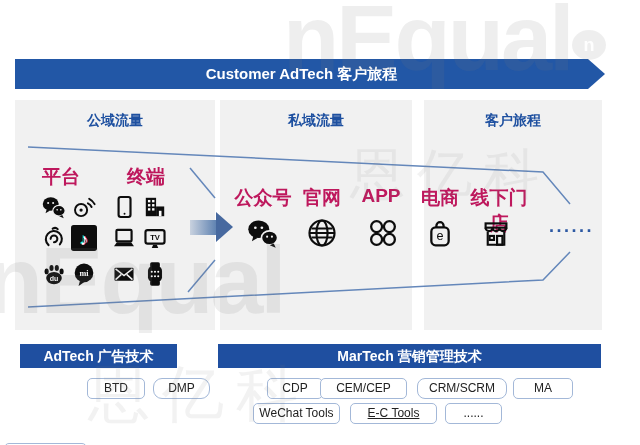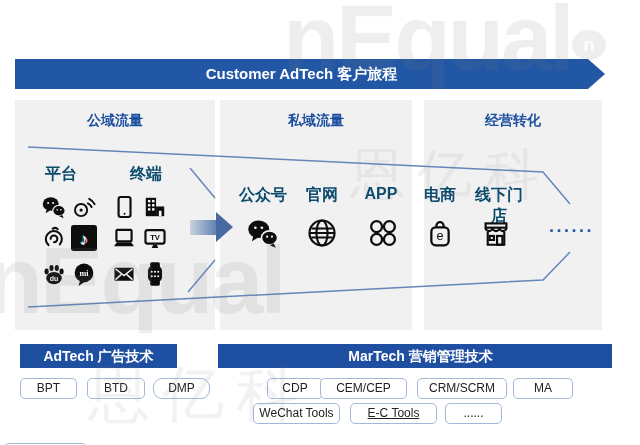--- a/index.html
+++ b/index.html
@@ -15,21 +15,21 @@
   
   .title{left:15px;top:17px;font-size:17px;font-weight:bold;color:#17479e;letter-spacing:.5px;z-index:3;}
   .banner{left:15px;top:59px;width:573px;height:30px;background:#2257a6;z-index:2;}
   .banner-label{width:100%;text-align:center;line-height:30px;color:#fff;font-weight:bold;font-size:15px;}
   .banner-tip{left:588px;top:59px;width:0;height:0;border-top:15px solid transparent;
               border-bottom:15px solid transparent;border-left:17px solid #2257a6;z-index:2;}
   
   .panel{top:100px;height:230px;background:#f1f1f1;z-index:1;}
   .stage-header{position:absolute;top:12px;left:0;width:100%;text-align:center;
                 color:#1e50a0;font-weight:bold;font-size:14px;}
-  .grp-label,.item-label{position:absolute;font-size:16px;font-weight:600;color:#0c4a6e;text-align:center;}
+  .grp-label,.item-label{position:absolute;font-size:19px;font-weight:600;color:#be185d;text-align:center;}
   
   #funnel-svg{position:absolute;left:0;top:0;width:640px;height:445px;z-index:2;pointer-events:none;}
   
   .flow-arrow-body{left:190px;top:220px;width:27px;height:15px;
                    background:linear-gradient(to right,#c9d2df,#5c80b0);z-index:3;}
   .flow-arrow-head{left:216px;top:212px;width:0;height:0;border-top:15px solid transparent;
                    border-bottom:15px solid transparent;border-left:17px solid #47699f;z-index:3;}
   .icon{position:absolute;z-index:3;}
   .icon svg{display:block;}
   .dots{left:549px;top:219px;width:50px;color:#2d59a3;font-weight:bold;font-size:18px;
@@ -198,21 +198,21 @@
       <svg width="32" height="32" viewBox="0 0 24 24" fill="none" stroke="#0d0d0d" stroke-width="1.7">
         <circle cx="7.2" cy="7.2" r="4.1"></circle>
           <circle cx="16.8" cy="7.2" r="4.1"></circle>
         <circle cx="7.2" cy="16.8" r="4.1"></circle>
           <circle cx="16.8" cy="16.8" r="4.1"></circle>
       </svg>
     </span>
   </div>
 
   <div class="abs panel" style="left:424px;width:178px;">
-    <div class="stage-header">经营转化</div>
+    <div class="stage-header">客户旅程</div>
     <div class="item-label" style="left:-14px;top:85px;width:60px;">电商</div>
     <div class="item-label" style="left:45px;top:85px;width:60px;">线下门店</div>
 
     <span class="icon" style="left:0px;top:117px;">
       <svg width="32" height="32" viewBox="0 0 24 24">
         <rect x="5.5" y="7.8" width="13" height="13.4" rx="3.2" fill="none" stroke="#0d0d0d" stroke-width="1.7"></rect>
         <path d="M9.3 7.8 V6.6 a2.7 2.7 0 0 1 5.4 0 V7.8" fill="none" stroke="#0d0d0d" stroke-width="1.7"></path>
         <text x="12" y="17.6" font-size="9.5" fill="#0d0d0d" text-anchor="middle">e</text>
       </svg>
     </span>
@@ -235,29 +235,28 @@
   </svg>
 
   <div class="abs flow-arrow-body"></div>
   <div class="abs flow-arrow-head"></div>
 
   <div class="abs dots">......</div>
 
   <div class="abs tech-bar" style="left:20px;width:157px;">
     <span>AdTech 广告技术</span>
   </div>
-  <div class="chip" style="left:20px;top:378px;width:55px;">BPT</div>
   <div class="chip" style="left:87px;top:378px;width:56px;text-align:center;">BTD</div>
   <div class="chip" style="left:153px;top:378px;width:55px;border-radius:9px;">DMP</div>
   <div class="chip" style="left:4px;top:403px;width:81px;margin-top:40px;">Ad-Serving</div>
 
-  <div class="abs tech-bar" style="left:218px;width:383px;padding-left:11px;">
+  <div class="abs tech-bar" style="left:218px;width:383px;">
     <span>MarTech 营销管理技术</span>
   </div>
   <div class="chip" style="left:267px;top:378px;width:54px;">CDP</div>
   <div class="chip" style="left:320px;top:378px;width:85px;">CEM/CEP</div>
-  <div class="chip" style="left:417px;top:378px;width:88px;">CRM/SCRM</div>
+  <div class="chip" style="left:417px;top:378px;width:88px;border-radius:8px;">CRM/SCRM</div>
   <div class="chip" style="left:513px;top:378px;width:58px;">MA</div>
   <div class="chip" style="left:253px;top:403px;width:85px;">WeChat Tools</div>
   <div class="chip" style="left:350px;top:403px;width:85px;text-decoration:underline;">E-C Tools</div>
   <div class="chip" style="left:445px;top:403px;width:55px;">......</div>
 
 </div>
 
 </body></html>

